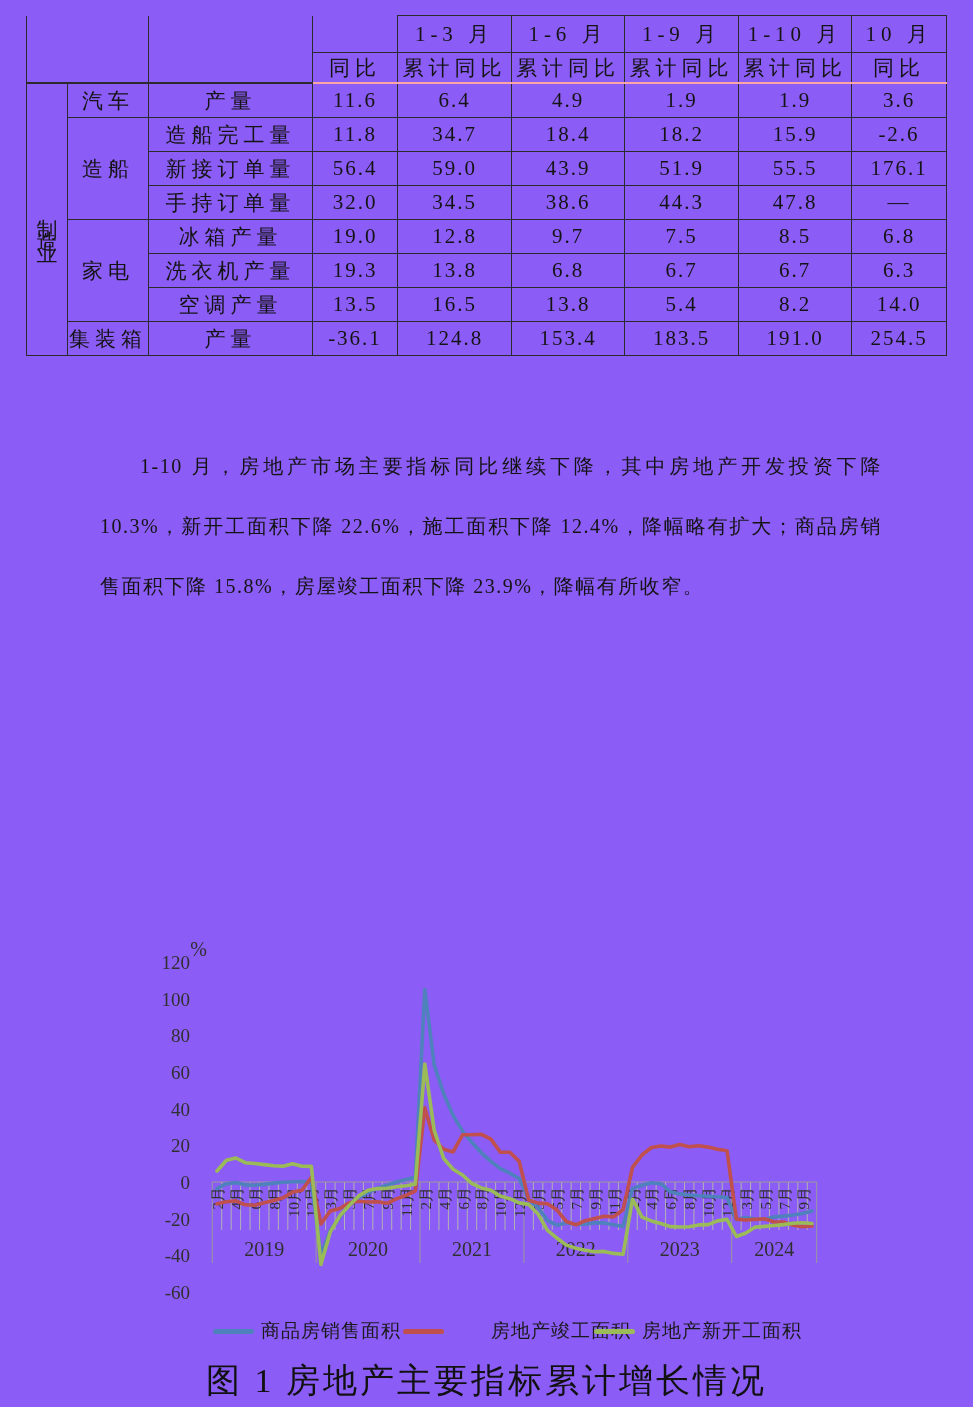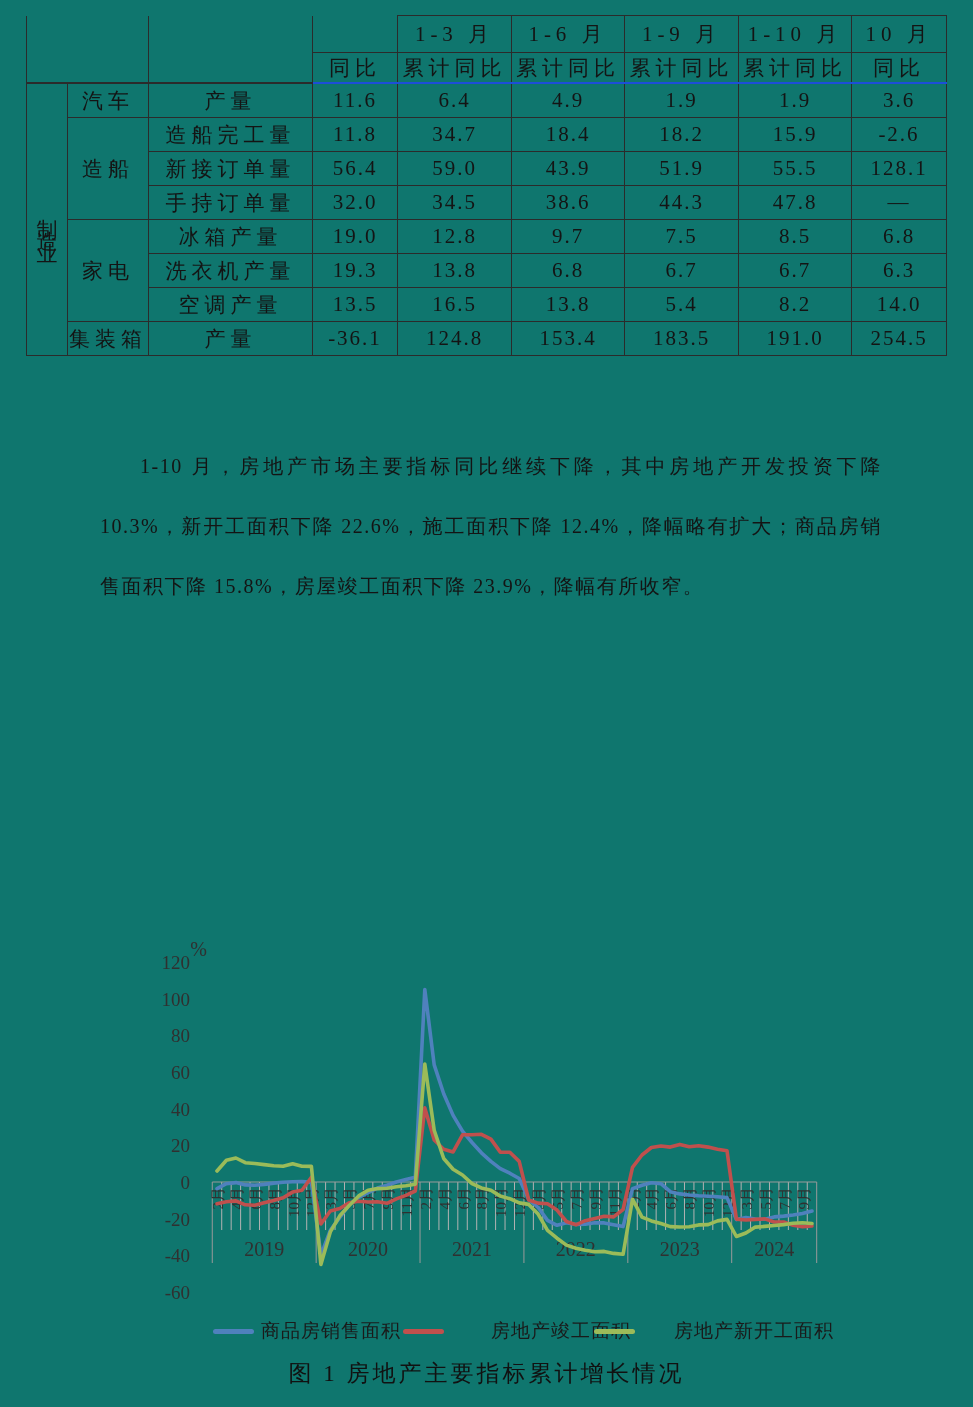--- a/index.html
+++ b/index.html
@@ -1,24 +1,24 @@
 <!DOCTYPE html>
 <html><head>
 <meta charset="utf-8">
 <style>
   html,body{margin:0;padding:0;background:#ffffff;}
-  .page{position:relative;width:973px;height:1407px;background:#0f766e;overflow:hidden;
+  .page{position:relative;width:973px;height:1407px;background:#8b5cf6;overflow:hidden;
         font-family:"Liberation Serif","DejaVu Serif",serif;color:#141414;}
 
   
   .doc-table{position:absolute;top:15px;left:26px;border-collapse:collapse;table-layout:fixed;width:920px;}
   .doc-table th,.doc-table td{border:1px solid #2b2b2b;text-align:center;vertical-align:middle;
         font-weight:normal;font-size:21px;padding:0;letter-spacing:2px;white-space:nowrap;}
   .doc-table thead tr.r1 th{height:36px;}
-  .doc-table thead tr.r2 th{height:29px;border-bottom:2px solid #1d4ed8;}
+  .doc-table thead tr.r2 th{height:29px;border-bottom:2px solid #fca5a5;}
   .doc-table thead th.no-top{border-top:none;}
   .doc-table thead th.span2{border-top:none;border-bottom:2px solid #2b2b2b;}
   .doc-table tbody td{height:33px;}
   .doc-table td.lbl,.doc-table th{letter-spacing:5px;}
   .doc-table td.vert{writing-mode:vertical-lr;text-orientation:upright;letter-spacing:12px;
         padding:6px 0;font-size:21px;}
 
   
   .sec-heading{position:absolute;left:133px;top:388px;font-family:"Liberation Sans","DejaVu Sans",sans-serif;
         font-weight:bold;font-size:30px;letter-spacing:2px;}
@@ -28,21 +28,21 @@
   .para2{top:684px;}
 
   
   .chart-wrap{position:absolute;left:0;top:930px;width:973px;height:395px;}
   .chart-wrap svg{display:block;}
   .legend{position:absolute;left:0;top:1318px;width:973px;height:30px;padding-left:28px;}
   .legend-item{position:absolute;top:0;height:26px;display:flex;align-items:center;}
   .legend-swatch{display:inline-block;width:41px;height:5px;border-radius:3px;margin-right:7px;}
   .legend-label{font-size:19px;letter-spacing:1px;color:#1a1a1a;}
   .chart-caption{position:absolute;left:0;top:1358px;width:973px;text-align:center;
-        font-size:23px;letter-spacing:3px;color:#111;}
+        font-size:34px;letter-spacing:3px;color:#111;}
 </style>
 </head>
 <body>
 
 <div class="page">
 
   <table class="doc-table">
     <colgroup>
       <col style="width:41px">
         <col style="width:81px">
@@ -96,21 +96,21 @@
           <td>15.9</td>
           <td>-2.6</td>
         </tr>
         <tr>
           <td class="lbl">新接订单量</td>
           <td>56.4</td>
           <td>59.0</td>
           <td>43.9</td>
           <td>51.9</td>
           <td>55.5</td>
-          <td>128.1</td>
+          <td>176.1</td>
         </tr>
         <tr>
           <td class="lbl">手持订单量</td>
           <td>32.0</td>
           <td>34.5</td>
           <td>38.6</td>
           <td>44.3</td>
           <td>47.8</td>
           <td>—</td>
         </tr>
@@ -282,20 +282,20 @@
 
   <div class="legend" id="chart-legend">
       <span class="legend-item" style="left: 213px;">
         <span class="legend-swatch" style="background: rgb(79, 129, 189);"></span>
         <span class="legend-label">商品房销售面积</span>
       </span>
       <span class="legend-item" style="left: 403px; gap: 40px;">
         <span class="legend-swatch" style="background: rgb(192, 80, 77);"></span>
         <span class="legend-label">房地产竣工面积</span>
       </span>
-      <span class="legend-item" style="left: 594px; gap: 32px;">
+      <span class="legend-item" style="left: 594px;">
         <span class="legend-swatch" style="background: rgb(155, 187, 89);"></span>
         <span class="legend-label">房地产新开工面积</span>
       </span>
     </div>
 
   <div class="chart-caption">图 1  房地产主要指标累计增长情况</div>
 </div>
 
 </body></html>

